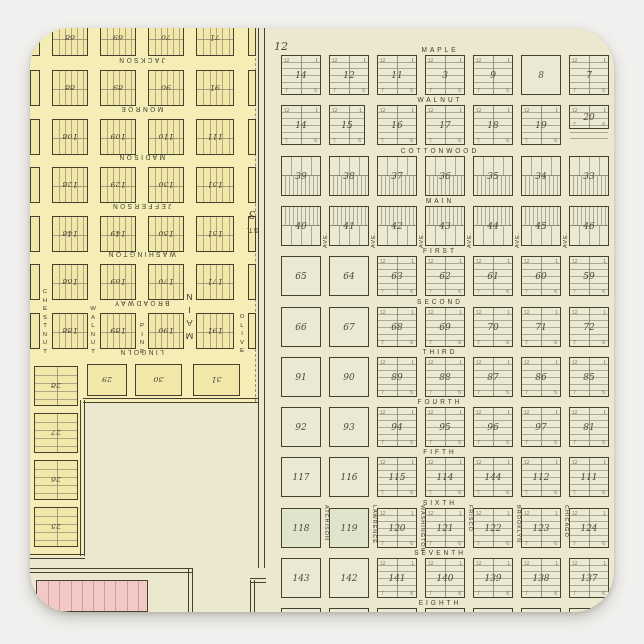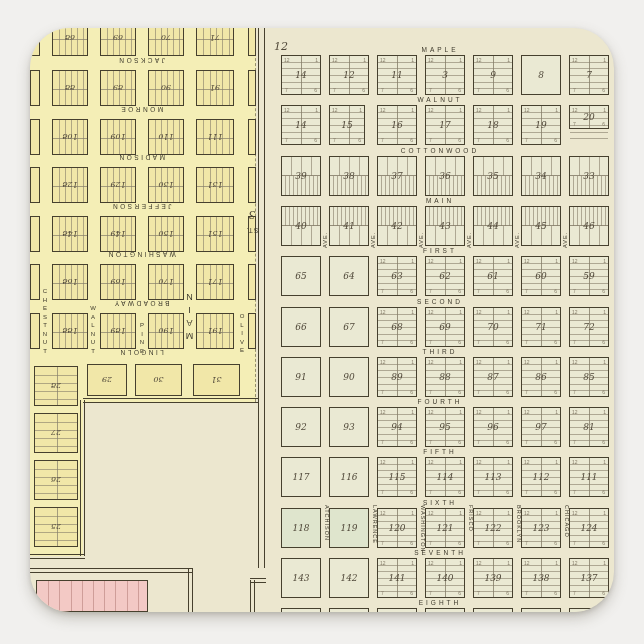--- a/index.html
+++ b/index.html
@@ -1131,21 +1131,21 @@
           <div class="abs" style="left: 0px; top: 6px; width: 100%; height: 1px; background: rgb(133, 125, 105); opacity: 0.6;"></div>
           <div class="abs" style="left: 0px; top: 12px; width: 100%; height: 1px; background: rgb(133, 125, 105); opacity: 0.6;"></div>
           <div class="abs" style="left: 0px; top: 19px; width: 100%; height: 1px; background: rgb(133, 125, 105); opacity: 0.6;"></div>
           <div class="abs" style="left: 0px; top: 26px; width: 100%; height: 1px; background: rgb(133, 125, 105); opacity: 0.6;"></div>
           <div class="abs" style="left: 0px; top: 32px; width: 100%; height: 1px; background: rgb(133, 125, 105); opacity: 0.6;"></div>
           <div class="abs" style="left: 19px; top: 0px; width: 1px; height: 100%; background: rgb(133, 125, 105); opacity: 0.8;"></div>
           <div class="abs" style="left: 2px; top: 1px; font-size: 5px; color: rgb(133, 125, 105);">12</div>
           <div class="abs" style="right: 2px; top: 1px; font-size: 5px; color: rgb(133, 125, 105);">1</div>
           <div class="abs" style="left: 3px; bottom: 1px; font-size: 5px; color: rgb(133, 125, 105);">7</div>
           <div class="abs" style="right: 3px; bottom: 1px; font-size: 5px; color: rgb(133, 125, 105);">6</div>
-          <div class="abs" style="left: 0px; top: 0px; width: 100%; height: 100%; display: flex; align-items: center; justify-content: center; font-family: &quot;DejaVu Serif&quot;, serif; font-style: italic; font-size: 9px; color: rgb(81, 73, 58);">113</div>
+          <div class="abs" style="left: 0px; top: 0px; width: 100%; height: 100%; display: flex; align-items: center; justify-content: center; font-family: &quot;DejaVu Serif&quot;, serif; font-style: italic; font-size: 9px; color: rgb(81, 73, 58);">144</div>
         </div>
         <div class="abs" style="left: 249px; top: 429.4px; width: 40px; height: 40px; box-sizing: border-box; background: rgb(234, 233, 211); border: 1px solid rgb(70, 64, 46);">
           <div class="abs" style="left: 0px; top: 6px; width: 100%; height: 1px; background: rgb(133, 125, 105); opacity: 0.6;"></div>
           <div class="abs" style="left: 0px; top: 12px; width: 100%; height: 1px; background: rgb(133, 125, 105); opacity: 0.6;"></div>
           <div class="abs" style="left: 0px; top: 19px; width: 100%; height: 1px; background: rgb(133, 125, 105); opacity: 0.6;"></div>
           <div class="abs" style="left: 0px; top: 26px; width: 100%; height: 1px; background: rgb(133, 125, 105); opacity: 0.6;"></div>
           <div class="abs" style="left: 0px; top: 32px; width: 100%; height: 1px; background: rgb(133, 125, 105); opacity: 0.6;"></div>
           <div class="abs" style="left: 19px; top: 0px; width: 1px; height: 100%; background: rgb(133, 125, 105); opacity: 0.8;"></div>
           <div class="abs" style="left: 2px; top: 1px; font-size: 5px; color: rgb(133, 125, 105);">12</div>
           <div class="abs" style="right: 2px; top: 1px; font-size: 5px; color: rgb(133, 125, 105);">1</div>

